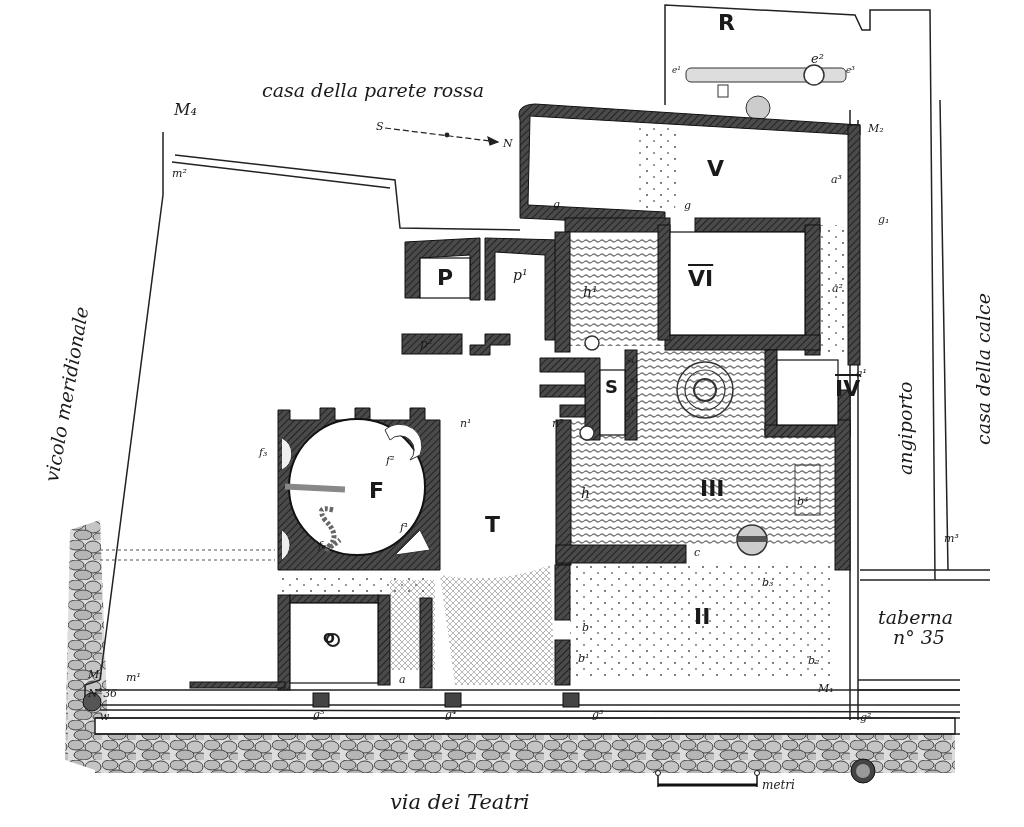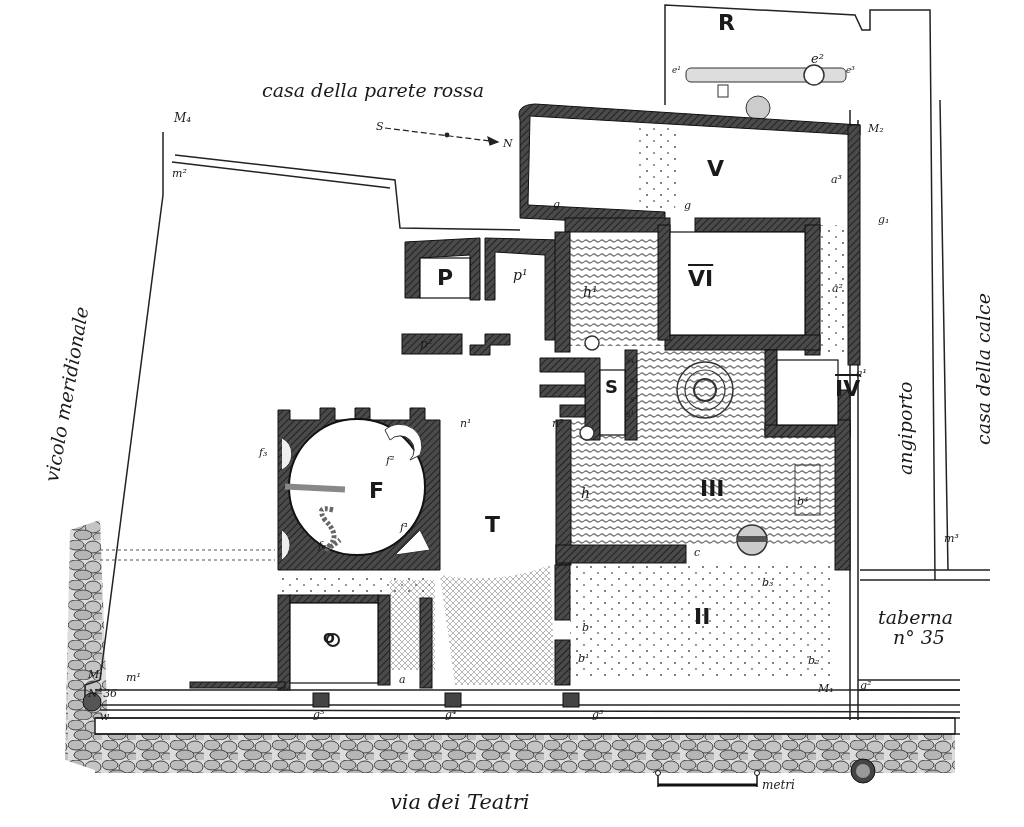--- a/index.html
+++ b/index.html
@@ -225,37 +225,37 @@
 <div class="lbl room" style="left:369px;top:480px;">F</div>
 <div class="lbl room" style="left:485px;top:514px;">T</div>
 <div class="lbl room" style="left:323px;top:631px;font-size:14px;">O</div>
 <div class="lbl" style="left:583px;top:285px;font-size:14px;">h¹</div>
 <div class="lbl" style="left:581px;top:486px;font-size:14px;">h</div>
 
 <div class="lbl small" style="left:88px;top:669px;">M</div>
 <div class="lbl small" style="left:126px;top:672px;">m¹</div>
 <div class="lbl small" style="left:818px;top:683px;">M₁</div>
 <div class="lbl small" style="left:868px;top:123px;">M₂</div>
-<div class="lbl small" style="left:174px;top:112px;font-size:12px;font-style:italic;">M₄</div>
+<div class="lbl small" style="left:174px;top:102px;font-size:16px;font-style:italic;">M₄</div>
 <div class="lbl small" style="left:172px;top:168px;">m²</div>
 <div class="lbl small" style="left:944px;top:533px;">m³</div>
 <div class="lbl small" style="left:399px;top:674px;">a</div>
 <div class="lbl small" style="left:838px;top:368px;padding-left:18px;">a¹</div>
 <div class="lbl small" style="left:832px;top:283px;">a²</div>
 <div class="lbl small" style="left:831px;top:174px;">a³</div>
 <div class="lbl small" style="left:582px;top:622px;">b</div>
 <div class="lbl small" style="left:578px;top:653px;">b¹</div>
 <div class="lbl small" style="left:808px;top:655px;">b₂</div>
 <div class="lbl small" style="left:762px;top:577px;">b₃</div>
 <div class="lbl small" style="left:797px;top:496px;">b⁴</div>
 <div class="lbl small" style="left:694px;top:547px;">c</div>
 <div class="lbl small" style="left:553px;top:199px;">g</div>
 <div class="lbl small" style="left:684px;top:200px;">g</div>
 <div class="lbl small" style="left:878px;top:214px;">g₁</div>
-<div class="lbl small" style="left:852px;top:680px;padding-left:8px;">g²</div>
+<div class="lbl small" style="left:852px;top:712px;padding-left:8px;">g²</div>
 <div class="lbl small" style="left:592px;top:709px;">g³</div>
 <div class="lbl small" style="left:445px;top:709px;">g⁴</div>
 <div class="lbl small" style="left:313px;top:709px;">g⁵</div>
 <div class="lbl small" style="left:460px;top:418px;">n¹</div>
 <div class="lbl small" style="left:552px;top:418px;">n²</div>
 <div class="lbl small" style="left:400px;top:522px;">f¹</div>
 <div class="lbl small" style="left:386px;top:455px;">f²</div>
 <div class="lbl small" style="left:259px;top:447px;">f₃</div>
 <div class="lbl small" style="left:270px;top:540px;margin-left:48px;">f₄</div>
 <div class="lbl small" style="left:626px;top:356px;font-size:9px;">s₄</div>

